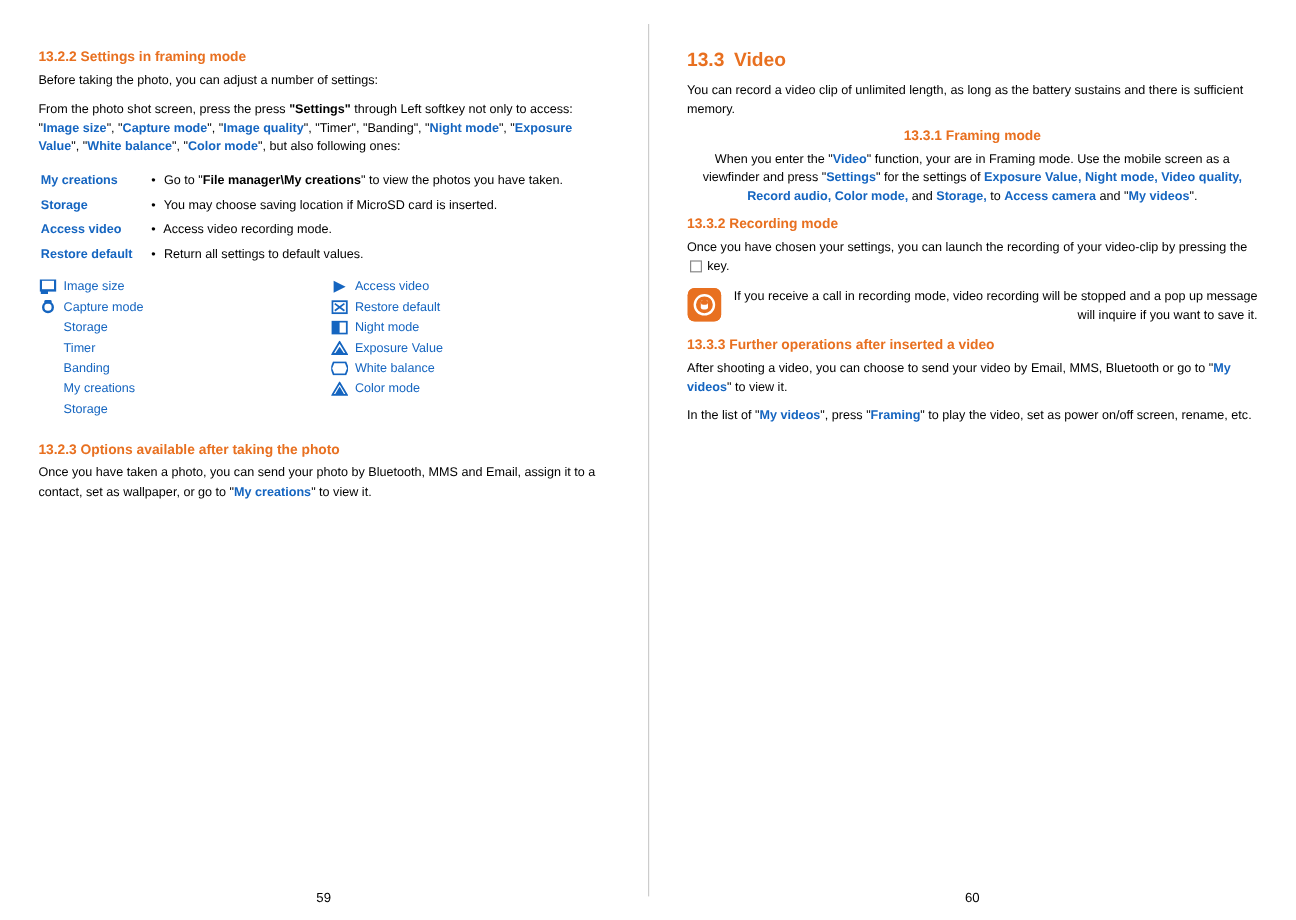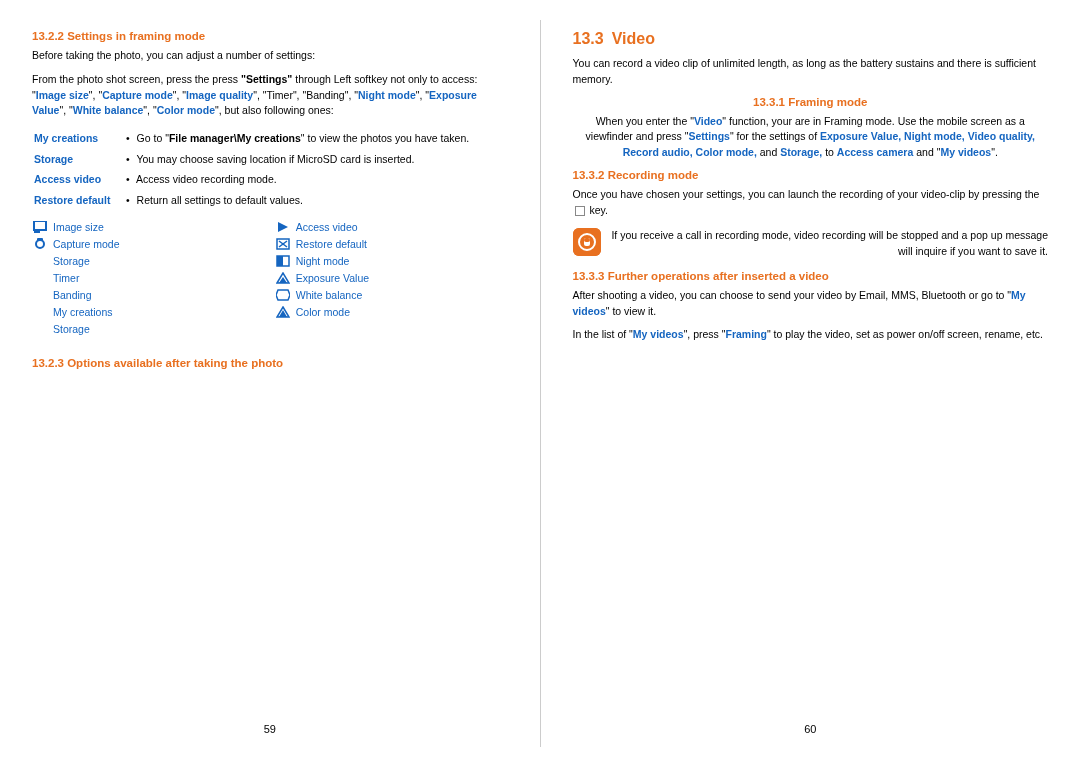--- a/index.html
+++ b/index.html
@@ -12,21 +12,21 @@
       height: 767px;
       overflow: hidden;
     }
     .pages-container {
       display: flex;
       width: 100%;
       height: 100%;
     }
     .page {
       flex: 1;
-      padding: 30px 32px;
+      padding: 42px 32px;
       position: relative;
     }
     .page-divider {
       width: 1px;
       background: #ccc;
       margin: 20px 0;
     }
     .section-heading {
       color: #e87020;
       font-weight: bold;
@@ -78,21 +78,21 @@
       flex-shrink: 0;
       display: flex;
       align-items: center;
       justify-content: center;
     }
     .text-blue { color: #1565c0; }
     .text-orange { color: #e87020; }
 
     .page-number {
       position: absolute;
-      bottom: 32px;
+      bottom: 12px;
       left: 50%;
       transform: translateX(-50%);
       font-size: 11px;
       color: #000;
     }
 
     .small-square {
       display: inline-block;
       width: 10px;
       height: 10px;
@@ -286,20 +286,23 @@
           </div>
           <span class="text-blue">Color mode</span>
         </div>
       </div>
     </div>
 
     <div style="margin-top: 18px;">
       <div class="section-heading">
         <span>13.2.3  Options available after taking the photo</span>
       </div>
+      <div class="body-text">
+        Once you have taken a photo, you can send your photo by Bluetooth, MMS and Email, assign it to a contact, set as wallpaper, or go to "<span class="bold-blue">My creations</span>" to view it.
+      </div>
     </div>
 
     <div class="page-number">59</div>
   </div>
 
   <div class="page-divider"></div>
 
   <div class="page">
 
     <div style="display:flex; align-items: baseline; margin-bottom: 8px;">

